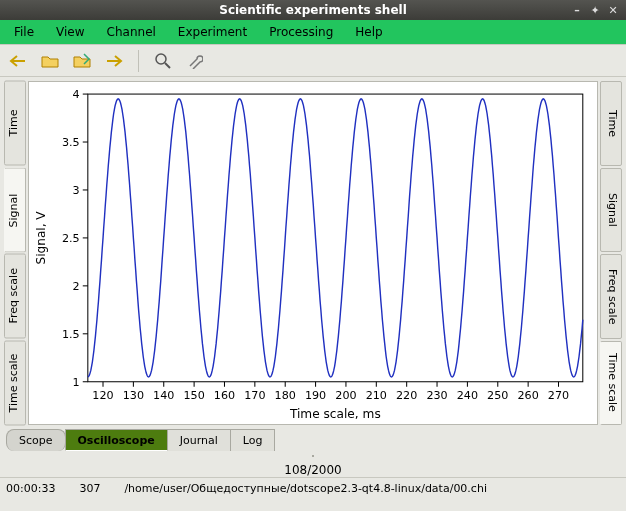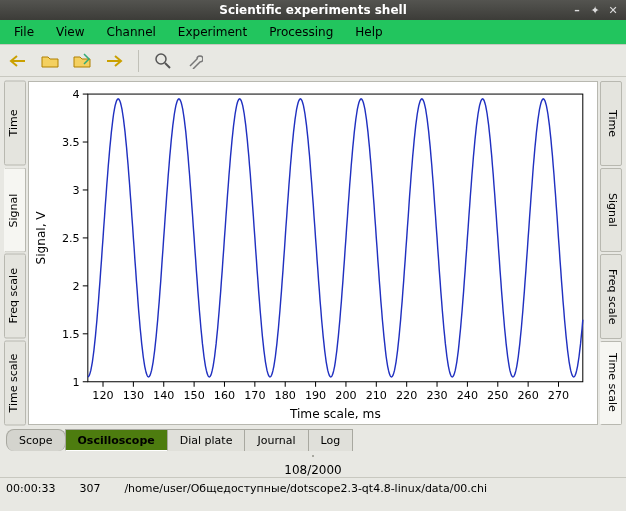--- a/index.html
+++ b/index.html
@@ -151,21 +151,20 @@
       <div class="vtab">Time</div>
       <div class="vtab">Signal</div>
       <div class="vtab">Freq scale</div>
       <div class="vtab active">Time scale</div>
     </div>
 </div>
 
 <div class="bottomtabs" id="btabs">
     <div class="btab first">Scope</div>
     <div class="btab active">Oscilloscope</div>
-    <div class="btab">Dial plate</div>
     <div class="btab">Journal</div>
     <div class="btab">Log</div>
   </div>
 
 <div class="prog-row">
   <div class="progwrap">
       <div class="progfill"></div>
     </div>
   <span>108/2000</span>
 </div>

